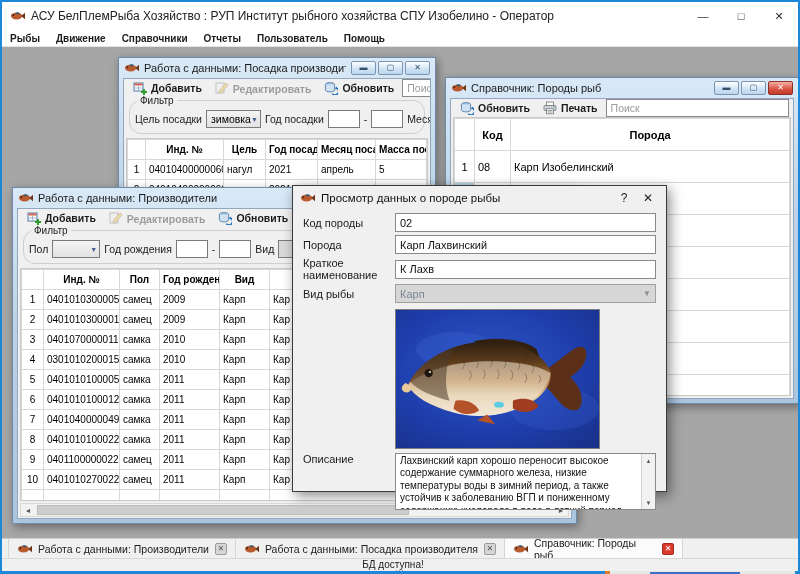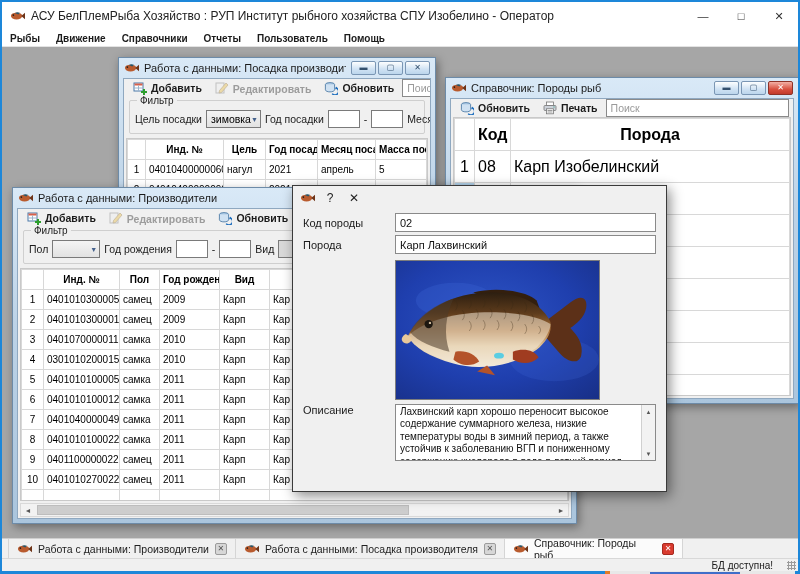--- a/index.html
+++ b/index.html
@@ -24,35 +24,35 @@
   .wb.red{background:linear-gradient(#f3b0a5,#d8503f 60%,#c23a2a);border-color:#8e3227;color:#fff;}
   .wbody{background:#f0f0f0;border:1px solid #8fa8c0;height:calc(100% - 20px);display:flex;flex-direction:column;overflow:hidden;}
 
   .toolbar{display:flex;align-items:center;gap:3px;padding:0 4px;}
   .tbtn{display:flex;align-items:center;gap:4px;font-size:10.5px;font-weight:bold;color:#1b1b1b;padding:2px 5px;white-space:nowrap;}
   .tbtn.dis{color:#9c9c9c;align-items:flex-end;}
   .tbtn.dis svg{opacity:.45;}
   .srch{flex:1;height:18px;border:1px solid #8a8a8a;background:#fff;font-size:10.5px;padding:0 4px;min-width:40px;}
   .srch::placeholder{color:#9a9a9a;}
 
-  .fgroup{position:relative;border:1px solid #cfcfcf;border-radius:2px;margin:3px 5px 4px 5px;padding:9px 5px 5px 5px;display:flex;align-items:center;gap:4px;}
+  .fgroup{position:relative;border:1px solid #cfcfcf;border-radius:12px;margin:3px 5px 4px 5px;padding:9px 5px 5px 5px;display:flex;align-items:center;gap:4px;}
   .fgroup .leg{position:absolute;top:-6px;left:7px;background:#f0f0f0;padding:0 3px;font-size:10px;color:#222;}
   .flabel{font-size:10.5px;color:#1b1b1b;white-space:nowrap;}
   .combo{height:18px;border:1px solid #7a7a7a;background:linear-gradient(#f4f4f4,#e2e2e2);display:flex;align-items:center;font-size:10.5px;padding:0 2px 0 4px;}
   .combo .arr{margin-left:auto;font-size:7px;color:#44618c;}
   .combo.dis{background:#d9d9d9;color:#7b8794;}
   .finput{width:32px;height:18px;border:1px solid #7a7a7a;background:#fff;font-size:10.5px;padding:0 3px;}
 
   .twrap{flex:1;background:#fff;margin:0 2px 2px 2px;border:1px solid #c9c9c9;overflow:hidden;}
   .tbl{border-collapse:collapse;width:100%;background:#fff;table-layout:fixed;}
   .tbl th,.tbl td{border:1px solid #d8d8d8;padding:1px 3px;height:20px;overflow:hidden;white-space:nowrap;font-size:10px;text-align:left;}
   .tbl th{font-weight:bold;text-align:center;}
   .tbl td.rownum{text-align:center;}
   .tbl td.selnum{background:#b5d6f0;}
-  .tbl.big th,.tbl.big td{font-size:16px;height:32px;}
+  .tbl.big th,.tbl.big td{font-size:11px;height:32px;}
 
   .hscroll{height:14px;margin:0 2px 1px 2px;background:#f2f2f2;border:1px solid #d9d9d9;display:flex;align-items:stretch;}
   .harr{width:14px;display:flex;align-items:center;justify-content:center;font-size:7px;color:#555;}
   .htrack{flex:1;position:relative;}
   .hthumb{position:absolute;top:1px;bottom:1px;left:2px;right:28%;background:#cdcdcd;border:1px solid #bdbdbd;}
 
   
   .dialog{position:absolute;background:#f0f0f0;border:1px solid #3a3a3a;box-shadow:3px 4px 12px rgba(0,0,0,.45);}
   .dtitle{height:24px;display:flex;align-items:center;gap:6px;padding:0 9px 0 7px;}
   .dtitle .dt{font-size:11.5px;color:#111;flex:1;}
@@ -71,21 +71,21 @@
   .varr{height:13px;display:flex;align-items:center;justify-content:center;font-size:6px;color:#555;}
   .vscroll .sp{flex:1;}
 
   
   .tabbar{position:absolute;left:0;right:0;bottom:16px;height:20px;background:#f0f0f0;border-top:1px solid #cfcfcf;display:flex;}
   .tab{display:flex;align-items:center;gap:6px;padding:0 8px;border-right:1px solid #d5d5d5;font-size:10.5px;color:#222;}
   .tab:first-child{border-left:1px solid #d5d5d5;margin-left:6px;}
   .tab.active{background:#fbfbfb;}
   .tab .tx{width:12px;height:12px;border-radius:2px;border:1px solid #9b9b9b;background:#d7d7d7;color:#555;font-size:8px;display:flex;align-items:center;justify-content:center;line-height:1;}
   .tab.active .tx{background:#d93b2f;border-color:#a52a20;color:#fff;}
-  .statusbar{position:absolute;left:0;right:0;bottom:3px;height:13px;background:#f0f0f0;border-top:1px solid #d8d8d8;display:flex;align-items:center;justify-content:flex-end;}
+  .statusbar{position:absolute;left:0;right:0;bottom:3px;height:13px;background:#f0f0f0;border-top:1px solid #d8d8d8;display:flex;align-items:center;justify-content:flex-end;flex-direction:column;}
   .statusbar .st{font-size:10px;color:#1b1b1b;margin-right:14px;}
   .grip{width:9px;height:9px;margin-right:2px;background-image:radial-gradient(#9a9a9a 1px,transparent 1.2px);background-size:3px 3px;}
   .bstrip{position:absolute;left:0;right:0;bottom:0;height:3px;background:#1d87d9;}
   .sliver{position:absolute;right:3px;bottom:0;width:190px;height:3px;background:#e8e8e8;display:flex;align-items:center;}
   .sliver .s1{width:5px;height:3px;background:#e07b28;}
   .sliver .s2{width:90px;height:2px;background:#3f6ec9;margin-left:40px;}
 
   .icon14{width:14px;height:14px;flex:none;display:inline-block;}
   .icon14 svg{display:block;width:100%;height:100%;}
   .appico{width:15px;height:12px;flex:none;display:inline-block;}
@@ -603,30 +603,42 @@
     <div class="dialog" style="left:290px;top:138px;width:375px;height:307px;z-index:5;">
       <div class="dtitle">
         <span class="appico">
             <svg viewBox="0 0 16 12">
               <ellipse cx="7" cy="6" rx="6" ry="3.6" fill="#b95b2e"></ellipse>
               <path d="M12 6 L16 2.5 V9.5 Z" fill="#6e3418"></path>
               <path d="M5 2.8 C7 1.6 9 1.6 10.5 2.6 L9 4.4 Z" fill="#27576b"></path>
               <circle cx="3.6" cy="5" r="0.9" fill="#1d1d1d"></circle>
             </svg>
           </span>
+        <span class="dt">Просмотр данных о породе рыбы</span>
         <span class="dbtn">?</span>
         <span class="dbtn">✕</span>
       </div>
       <div class="drow">
         <span class="dlab">Код породы</span>
         <input class="dinput" value="02" style="">
       </div>
       <div class="drow">
         <span class="dlab">Порода</span>
         <input class="dinput" value="Карп Лахвинский" style="">
+      </div>
+      <div class="drow">
+        <span class="dlab">Краткое наименование</span>
+        <input class="dinput" value="К Лахв" style="">
+      </div>
+      <div class="drow">
+        <span class="dlab">Вид рыбы</span>
+        <div class="dcombo">
+            <span>Карп</span>
+            <span class="arr">▼</span>
+          </div>
       </div>
       <div class="photo">
         <svg viewBox="0 0 205 140" preserveAspectRatio="none">
           <defs>
             <radialGradient id="bgb" cx="45%" cy="42%" r="80%">
               <stop offset="0%" stop-color="#2e55c6"></stop>
                 <stop offset="55%" stop-color="#1f3fae"></stop>
                 <stop offset="100%" stop-color="#182f86"></stop>
             </radialGradient>
             <linearGradient id="bod" x1="0" y1="0" x2="0" y2="1">

